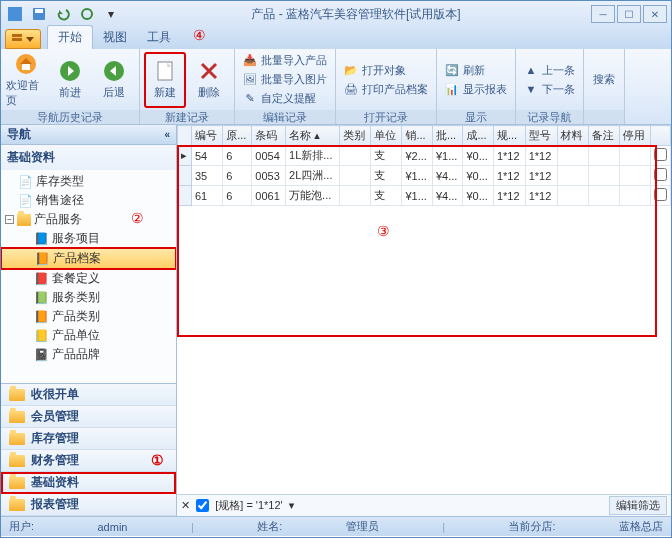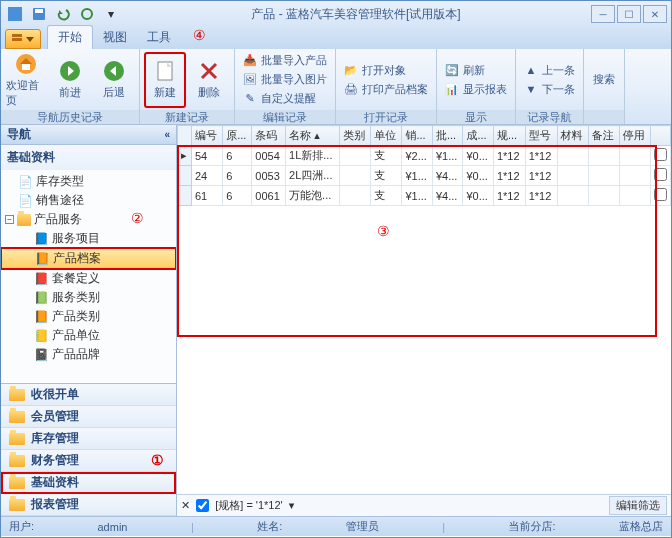--- a/index.html
+++ b/index.html
@@ -380,21 +380,21 @@
     <td>¥0...</td>
               <td>1*12</td>
               <td>1*12</td>
               <td></td>
               <td></td>
               <td></td>
     <td class="chkcol"><input type="checkbox" style=""></td>
             </tr>
             <tr>
               <td class="rowhead"></td>
-    <td>24</td>
+    <td>35</td>
               <td>6</td>
               <td>0053</td>
               <td>2L四洲...</td>
     <td></td>
               <td>支</td>
               <td>¥1...</td>
               <td>¥4...</td>
     <td>¥0...</td>
               <td>1*12</td>
               <td>1*12</td>

